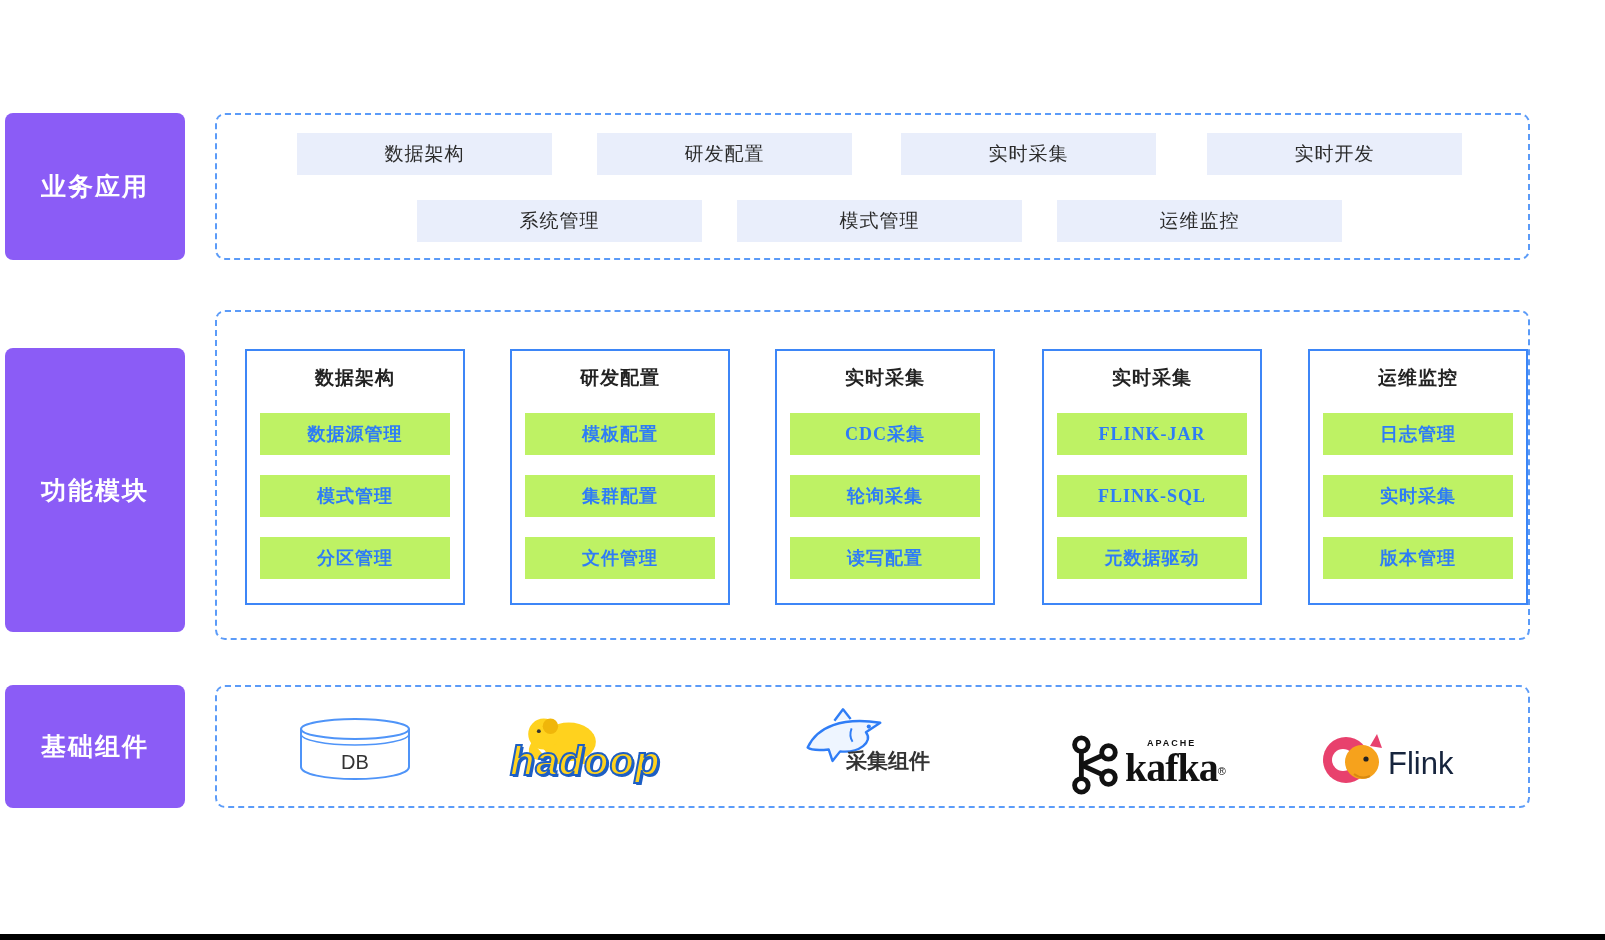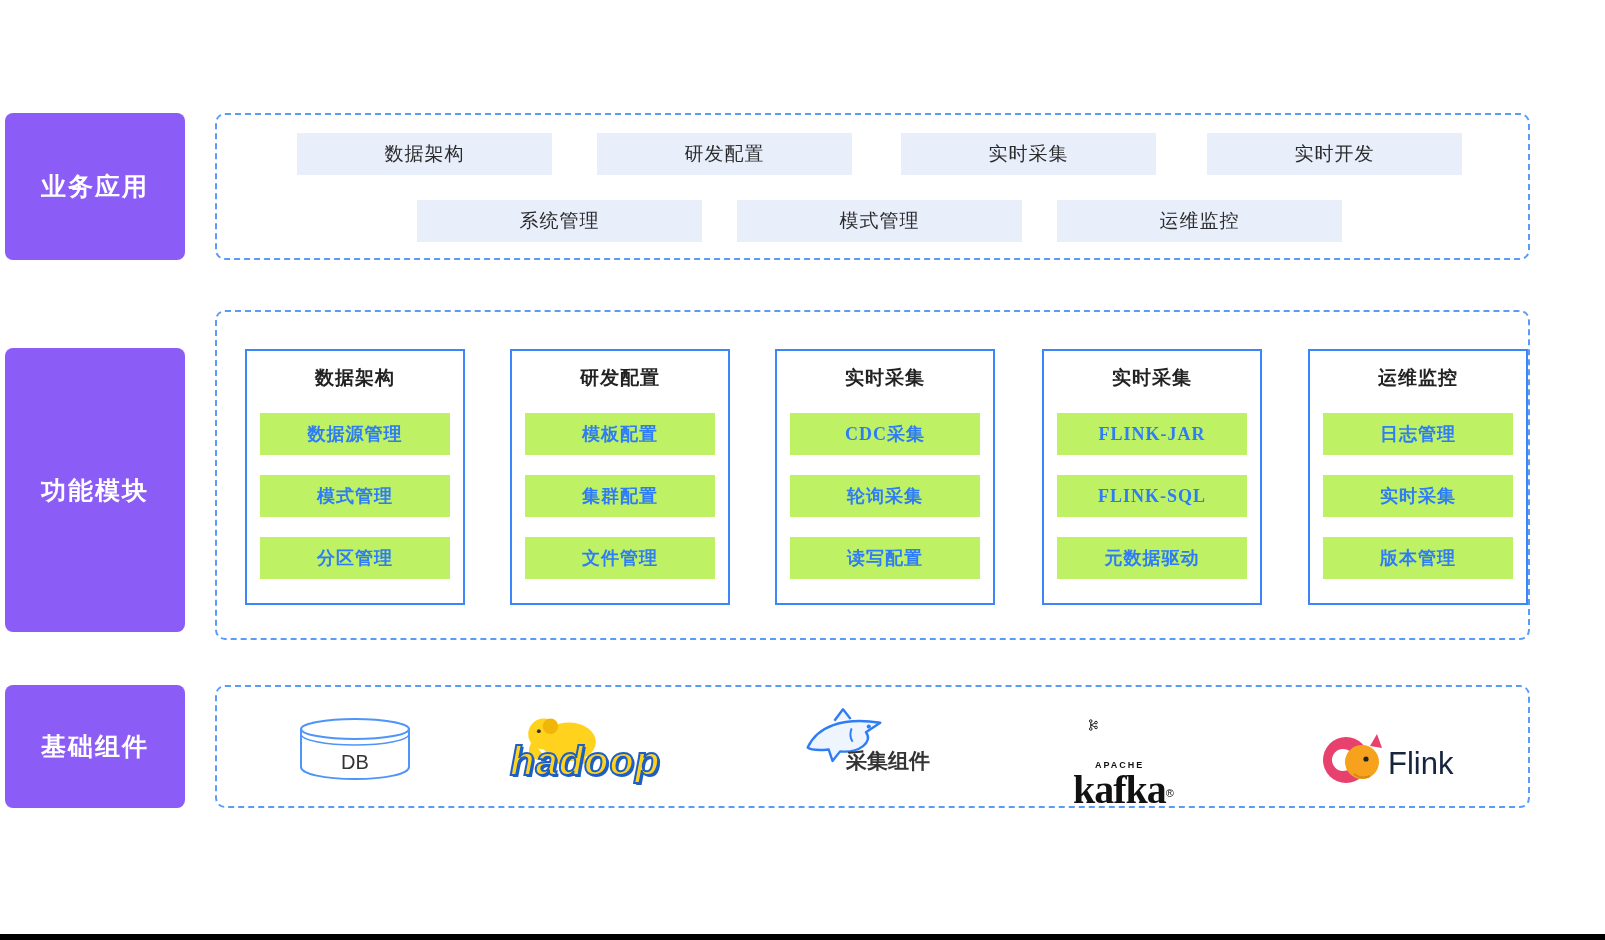--- a/index.html
+++ b/index.html
@@ -66,21 +66,21 @@
   .hadoop-word{
     position:absolute;top:52px;left:0;font-size:40px;font-weight:800;
     font-style:italic;color:#ffd21e;-webkit-text-stroke:2px #1d5fc4;
     text-shadow:2px 2px 0 #1d5fc4;letter-spacing:1px;
   }
   #logo-collector{left:583px;top:0;width:160px;text-align:right;}
   #shark-icon{position:absolute;top:20px;left:0;}
   .collector-word{
     position:absolute;top:60px;left:46px;font-size:21px;font-weight:bold;color:#333;
   }
-  #logo-kafka{left:850px;top:0;width:200px;display:flex;flex-direction:column;}
+  #logo-kafka{left:850px;top:0;width:200px;display:flex;align-items:center;}
   #logo-kafka svg{margin-top:32px;}
   .kafka-text{margin-top:30px;margin-left:6px;line-height:1;}
   .kafka-brand{font-size:9px;letter-spacing:2px;color:#111;font-weight:bold;margin-left:22px;}
   .kafka-word{font-size:40px;font-weight:bold;color:#111;letter-spacing:-1px;font-family:Liberation Serif, serif;}
   .kafka-reg{font-size:11px;color:#111;vertical-align:super;}
   #logo-flink{left:1103px;top:0;width:180px;display:flex;align-items:flex-end;}
   #logo-flink svg{margin-bottom:18px;}
   .flink-word{font-size:31px;font-weight:normal;color:#16243d;margin:0 0 28px 2px;letter-spacing:0;}
 
   

